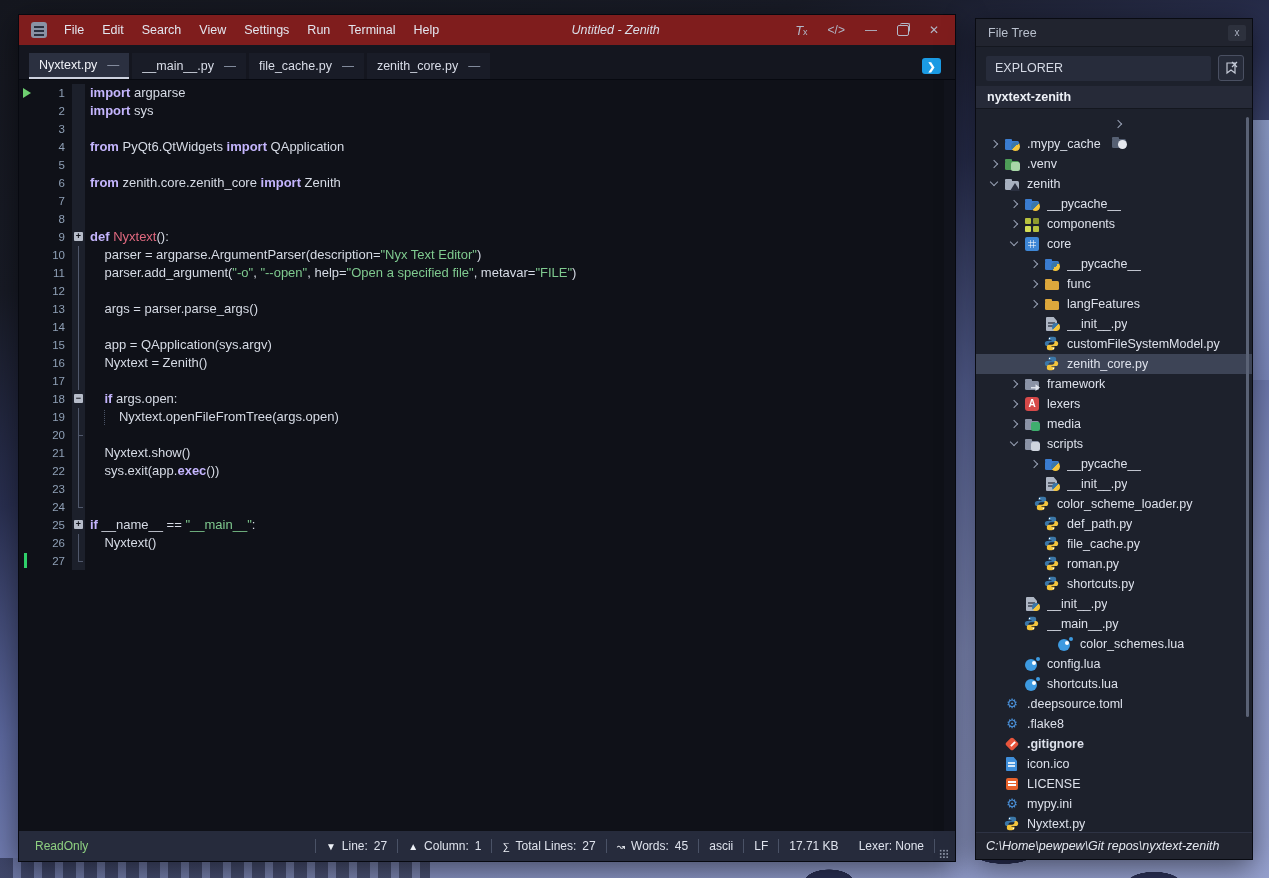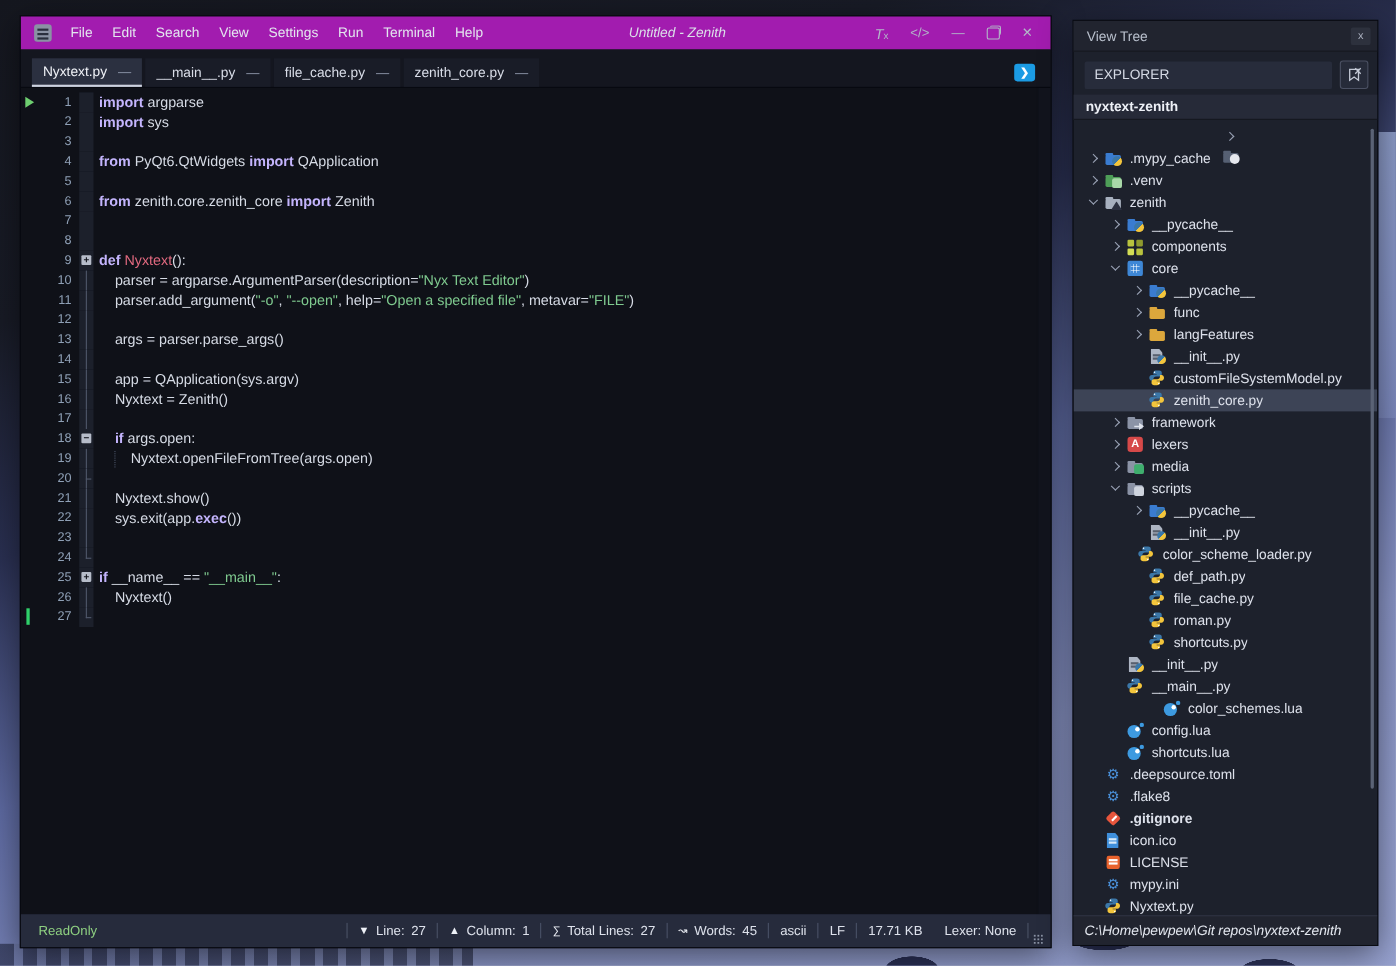--- a/index.html
+++ b/index.html
@@ -18,21 +18,21 @@
     background:radial-gradient(ellipse 60px 30px at 20% 120%,#2a3055 0 40%,transparent 41%),
                radial-gradient(ellipse 80px 26px at 55% -30%,#2a3055 0 35%,transparent 36%),
                radial-gradient(ellipse 70px 30px at 85% 130%,#2a3055 0 38%,transparent 39%)}
   .wp-light{right:0;top:120px;width:16px;height:260px;background:linear-gradient(180deg,#9fb0dd,#7f8cc0);opacity:.8}
 
   .win{position:absolute;box-shadow:0 8px 28px rgba(0,0,0,.5)}
 
   
   #editor-win{left:18px;top:14px;width:938px;height:848px;background:#0f1118;
     border:1px solid #070910;display:flex;flex-direction:column;box-sizing:border-box}
-  .menubar{height:30px;background:#a21caf;display:flex;align-items:center;padding:0 10px;flex:none}
+  .menubar{height:30px;background:#7f1d1d;display:flex;align-items:center;padding:0 10px;flex:none}
   .app-icon{width:16px;height:16px;background:#8a92a4;border-radius:3px;margin:0 8px 0 2px;position:relative;flex:none}
   .app-icon::before{content:"";position:absolute;left:3px;top:4px;width:10px;height:2px;background:#2a2f3e;
     box-shadow:0 4px 0 #2a2f3e,0 8px 0 #2a2f3e}
   .menu-item{padding:0 9px;font-size:12.5px;color:#e3e6ef;cursor:default}
   .apptitle{flex:1;text-align:center;font-style:italic;color:#dbdfe9;font-size:12.5px}
   .mb-icons{display:flex;align-items:center;gap:20px;color:#b2b8c8;margin:0 6px 0 12px}
   .mbi{font-size:12px;line-height:1;cursor:default}
   .mbi.tx{font-style:italic;font-size:13px}
   .mbi.tx i{font-size:9px;font-style:normal}
   .restore-box{width:10px;height:9px;border:1px solid #b2b8c8;border-radius:2px;position:relative}
@@ -436,21 +436,21 @@
           <span>Lexer: None</span>
         </span>
         <span class="st-sep"></span>
       </div>
     <span class="grip"></span>
   </div>
 </div>
 
 <div class="win" id="tree-win">
   <div class="t-titlebar">
-    <span>View Tree</span>
+    <span>File Tree</span>
     <span class="t-close">x</span>
   </div>
   <div class="exp-row">
     <div class="exp-box">EXPLORER</div>
     <div class="exp-btn">
       <svg width="14" height="14" viewBox="0 0 14 14">
         <path d="M3 2 h8 v10 l-4 -3 l-4 3 z" fill="none" stroke="#c3c9d6" stroke-width="1.2"></path>
         <path d="M8 1 l5 5 M13 1 l-5 5" stroke="#c3c9d6" stroke-width="1.2"></path>
       </svg>
     </div>

